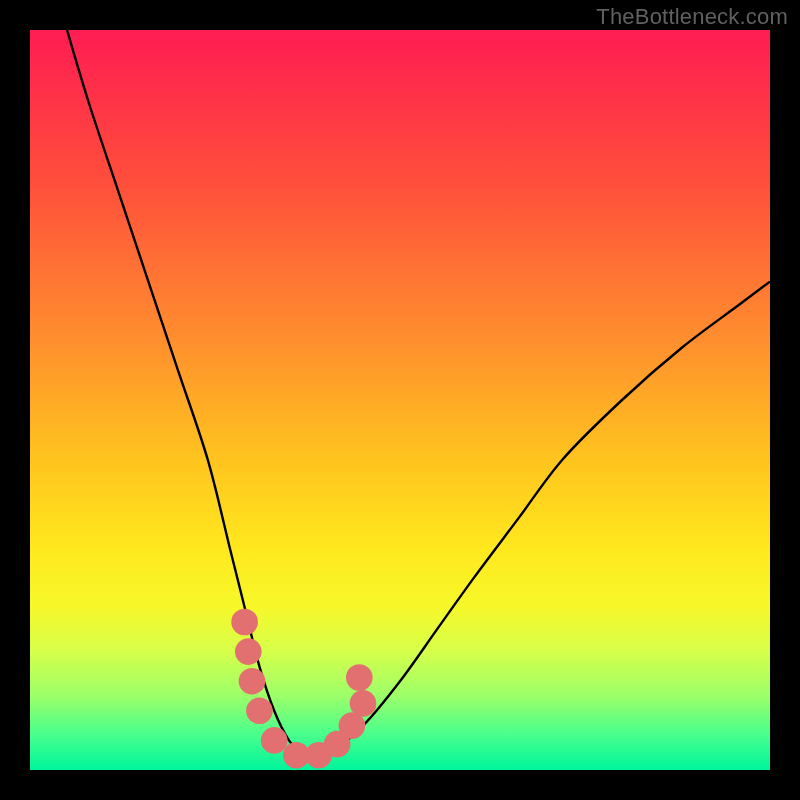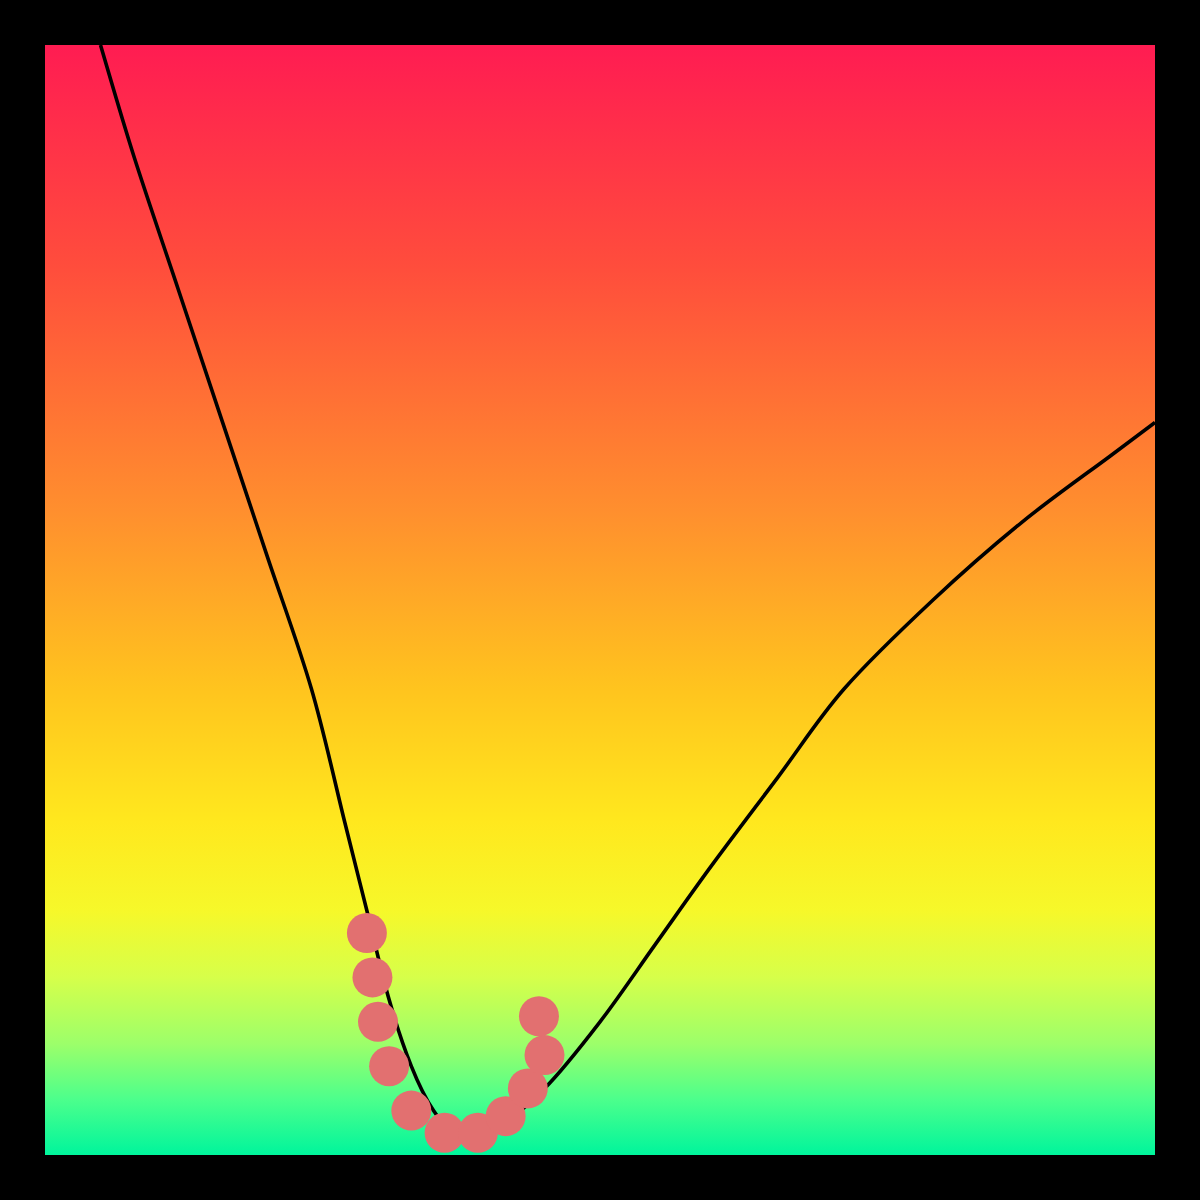--- a/index.html
+++ b/index.html
@@ -44,20 +44,21 @@
     inset: 0;
     width: 740px;
     height: 740px;
     overflow: visible;
   }
 </style>
 </head>
 <body>
 
 <div class="stage">
+  <div class="watermark">TheBottleneck.com</div>
 
   <div class="plot-area">
     <svg class="gradient-bg" viewBox="0 0 740 740" preserveAspectRatio="none">
       <defs>
         <linearGradient id="bg-grad" x1="0" y1="0" x2="0" y2="1">
             <stop offset="0%" stop-color="#ff1c52"></stop>
             <stop offset="20%" stop-color="#ff4d3c"></stop>
             <stop offset="42%" stop-color="#ff8f2e"></stop>
             <stop offset="57.99999999999999%" stop-color="#ffc41e"></stop>
             <stop offset="70%" stop-color="#ffe81e"></stop>

